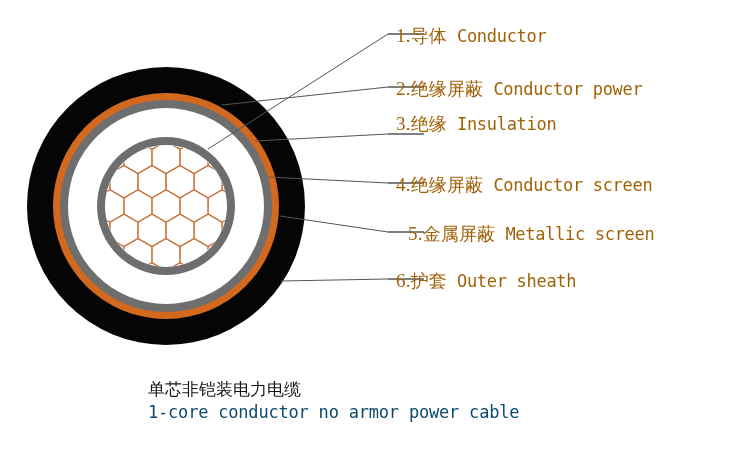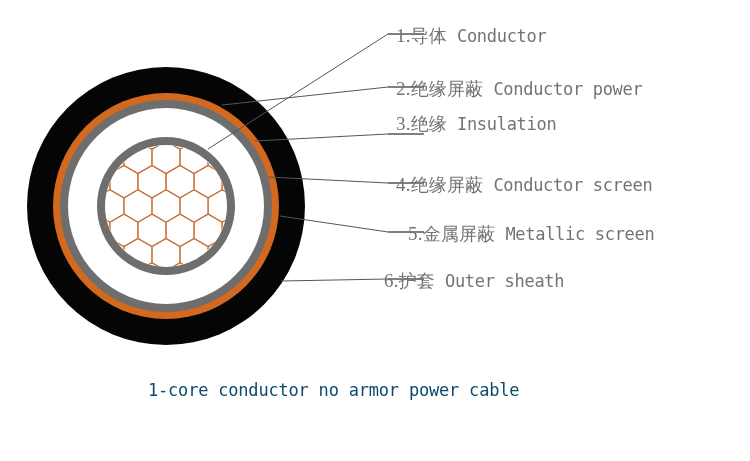--- a/index.html
+++ b/index.html
@@ -23,21 +23,21 @@
     top: 0;
     width: 750px;
     height: 461px;
   }
 
   .label-row {
     position: absolute;
     white-space: nowrap;
     font-size: 19px;
     line-height: 1;
-    color: #737373;
+    color: #a16207;
     letter-spacing: 0.2px;
   }
   .label-row .num {
     font-family: "Liberation Serif", "DejaVu Serif", serif;
   }
   .label-row .cn {
     font-family: "DejaVu Sans", "Liberation Sans", sans-serif;
     font-size: 18px;
   }
   .label-row .en {
@@ -153,18 +153,19 @@
       </g>
     </g>
 </svg>
 
 <div id="labels-layer">
     <div class="label-row" style="left: 396px; top: 26px;"><span class="num">1.</span><span class="cn">导体</span><span class="en"> Conductor</span></div>
     <div class="label-row" style="left: 396px; top: 79px;"><span class="num">2.</span><span class="cn">绝缘屏蔽</span><span class="en"> Conductor power</span></div>
     <div class="label-row" style="left: 396px; top: 114px;"><span class="num">3.</span><span class="cn">绝缘</span><span class="en"> Insulation</span></div>
     <div class="label-row" style="left: 396px; top: 175px;"><span class="num">4.</span><span class="cn">绝缘屏蔽</span><span class="en"> Conductor screen</span></div>
     <div class="label-row" style="left: 408px; top: 224px;"><span class="num">5.</span><span class="cn">金属屏蔽</span><span class="en"> Metallic screen</span></div>
-    <div class="label-row" style="left: 384px; top: 271px;"><span class="num">6.</span><span class="cn">护套</span><span class="en"> Outer sheath</span></div>
+    <div class="label-row" style="left: 396px; top: 271px;"><span class="num">6.</span><span class="cn">护套</span><span class="en"> Outer sheath</span></div>
   </div>
 
 <div id="caption">
+  <div class="cap-cn">单芯非铠装电力电缆</div>
   <div class="cap-en">1-core conductor no armor power cable</div>
 </div>
 
 </body></html>

